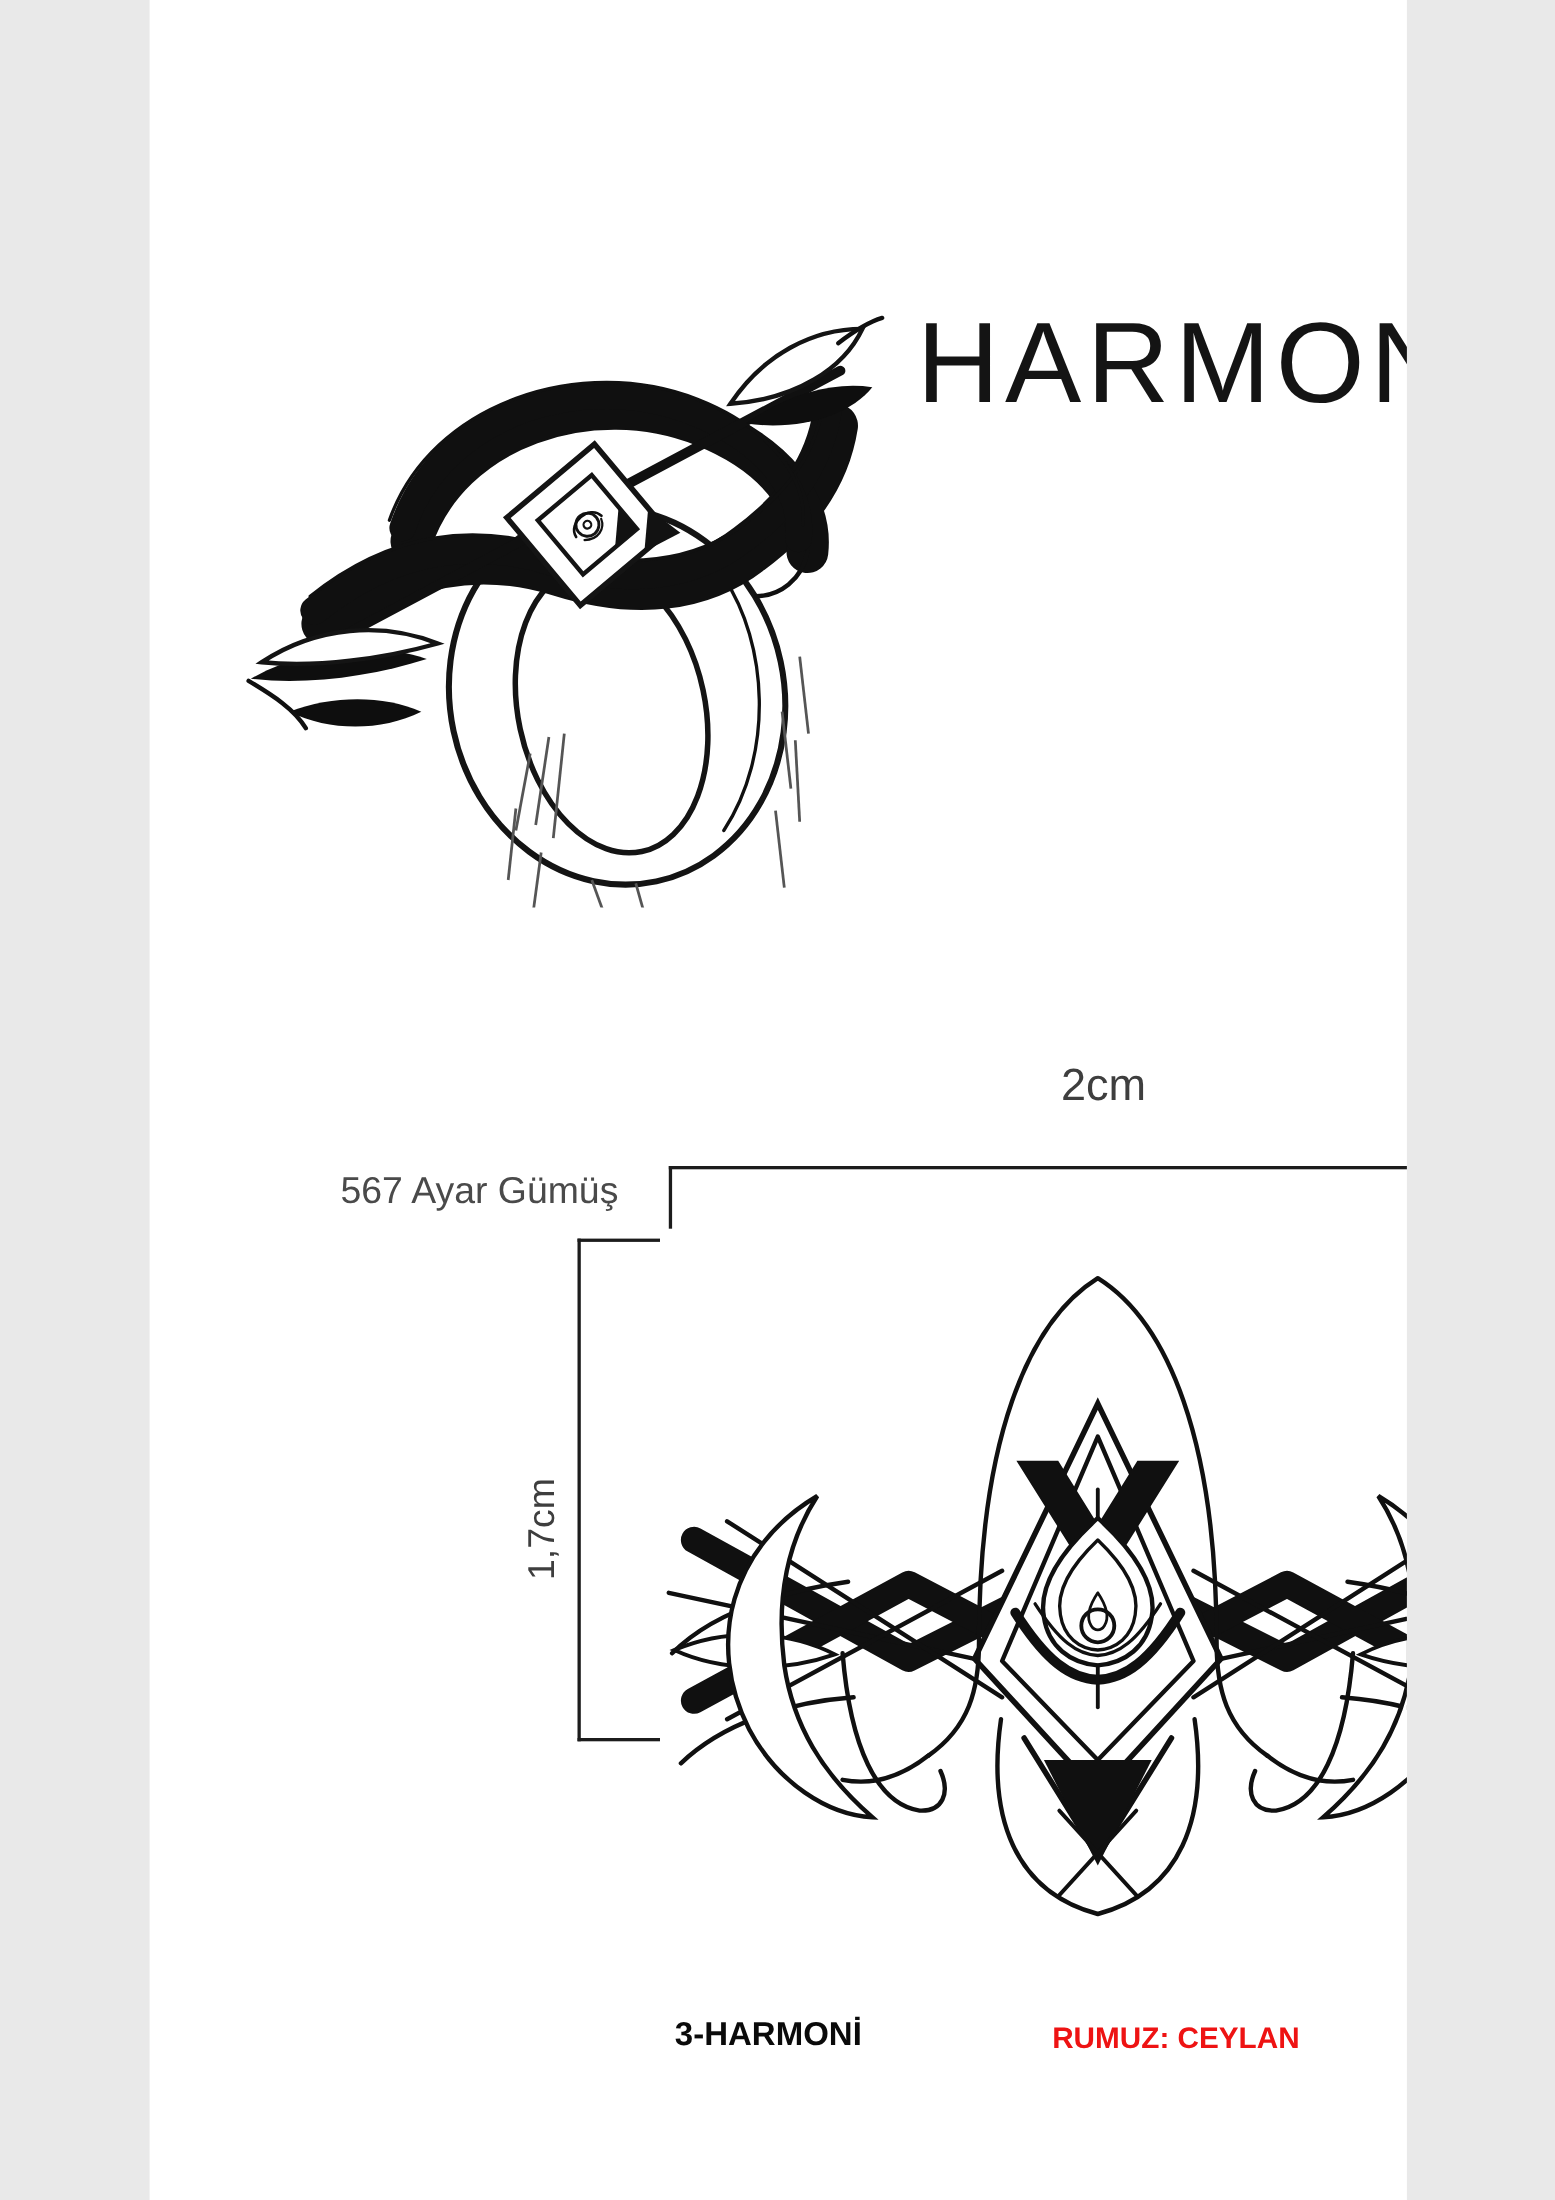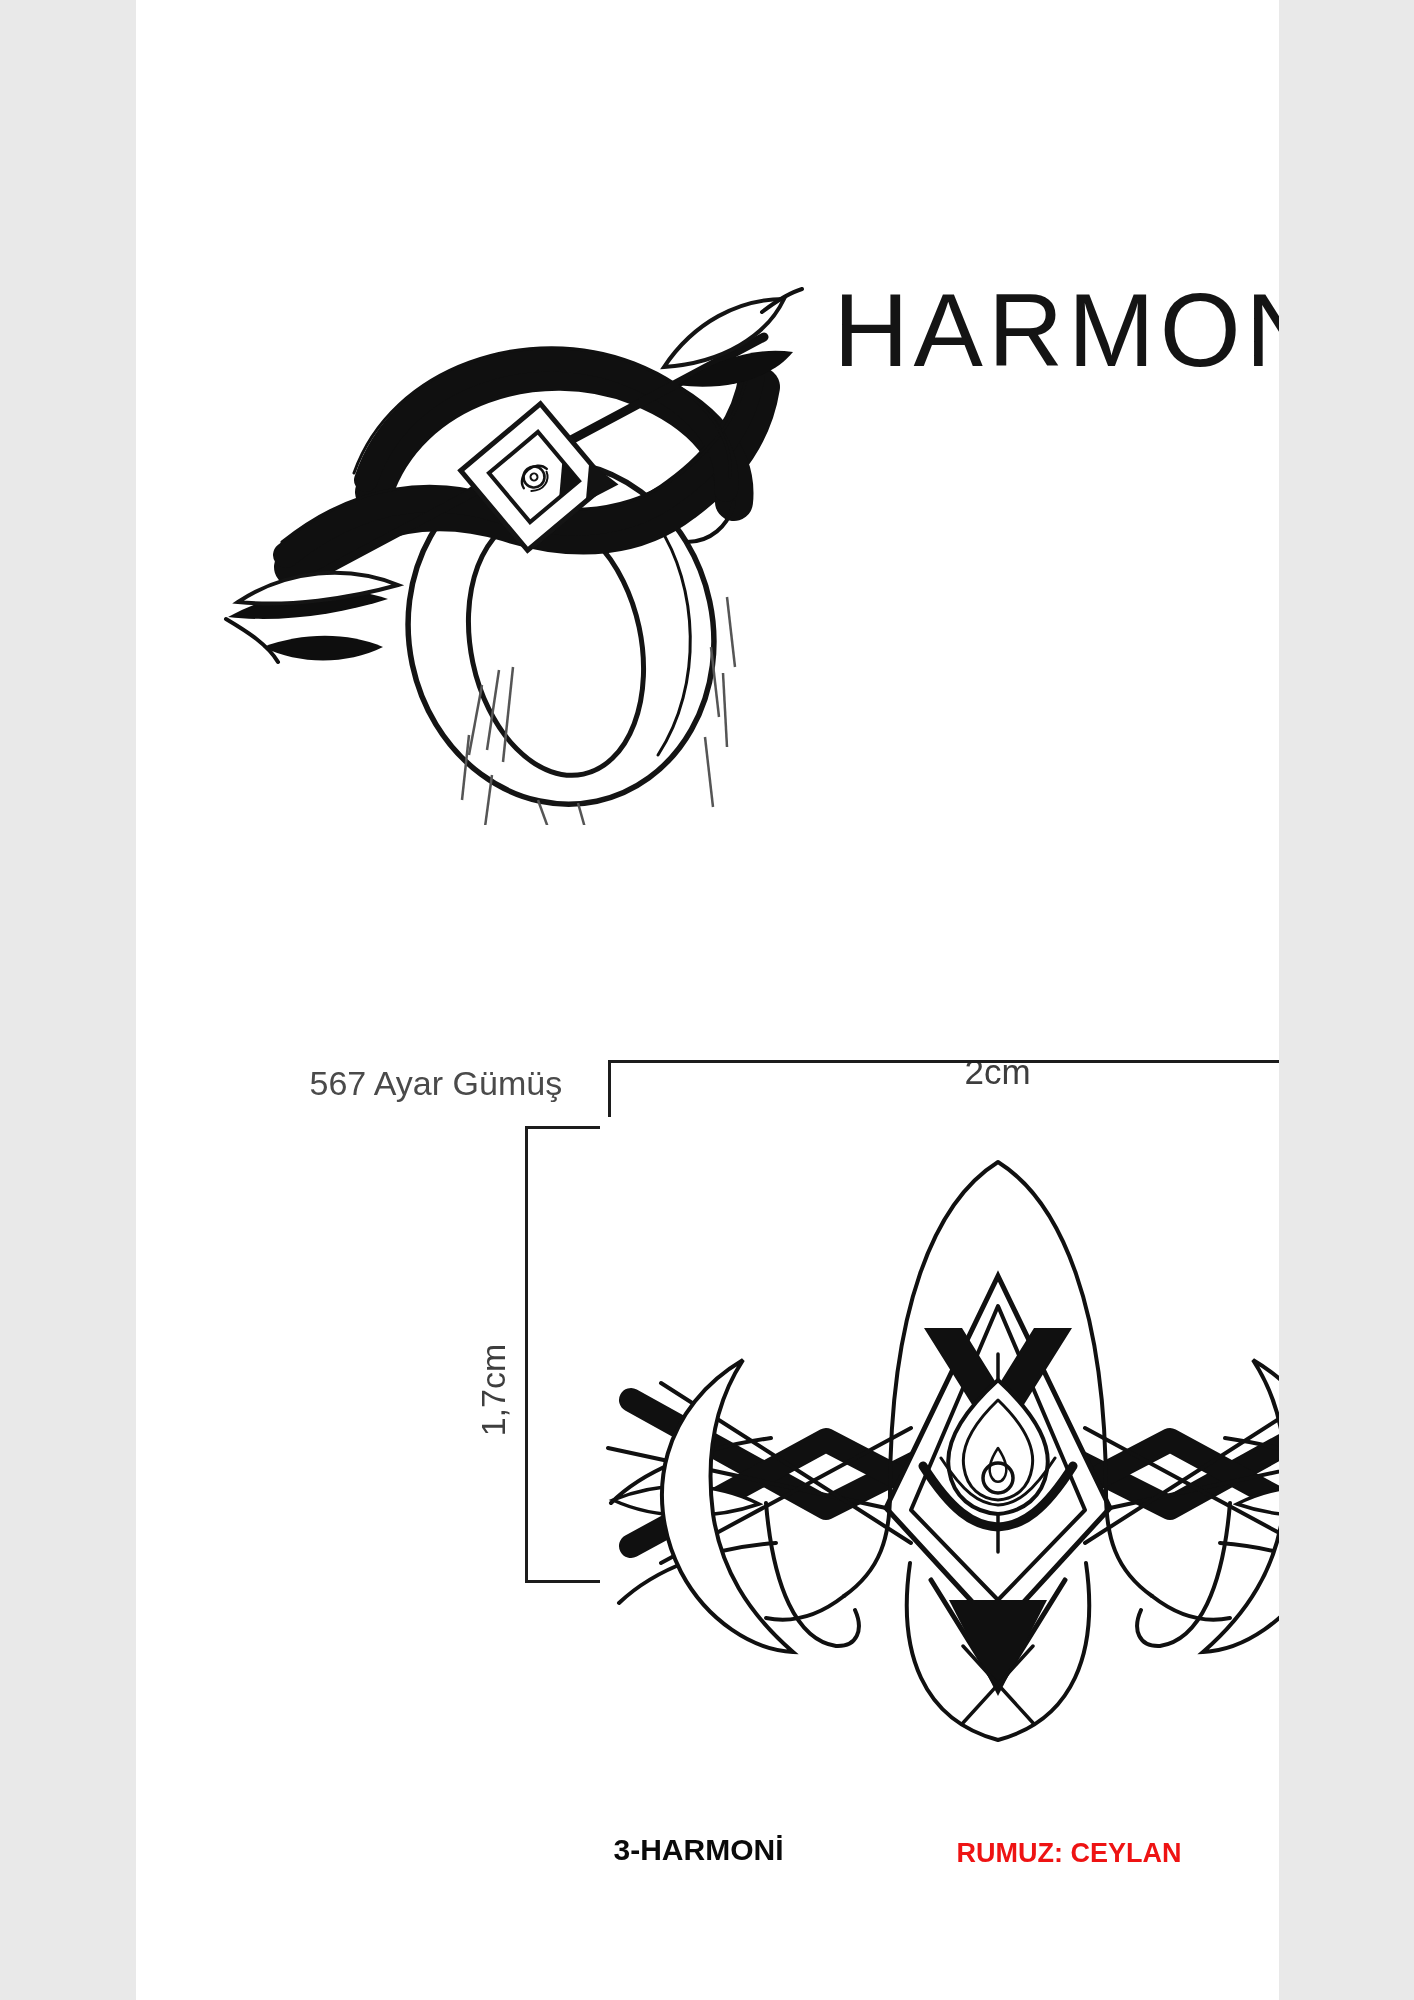--- a/index.html
+++ b/index.html
@@ -38,21 +38,21 @@
     white-space:pre-line;
   }
   .par1{top:404px;}
   .par2{top:630px;}
   .dim-label{
     font-size:34px;
     color:var(--dim-text);
     line-height:1;
     white-space:nowrap;
   }
-  .label-2cm{left:829px;top:1054px;font-size:35px;}
+  .label-2cm{left:829px;top:966px;font-size:41px;}
   .label-material{left:174px;top:1066px;color:var(--material-text);}
   .label-17cm{
     left:307px;top:1373px;width:100px;height:34px;
     text-align:center;
     transform:rotate(-90deg);
   }
   .bracket-top{
     left:472px;top:1060px;width:769px;height:57px;
     border-top:3px solid #1c1c1c;
     border-left:3px solid #1c1c1c;

